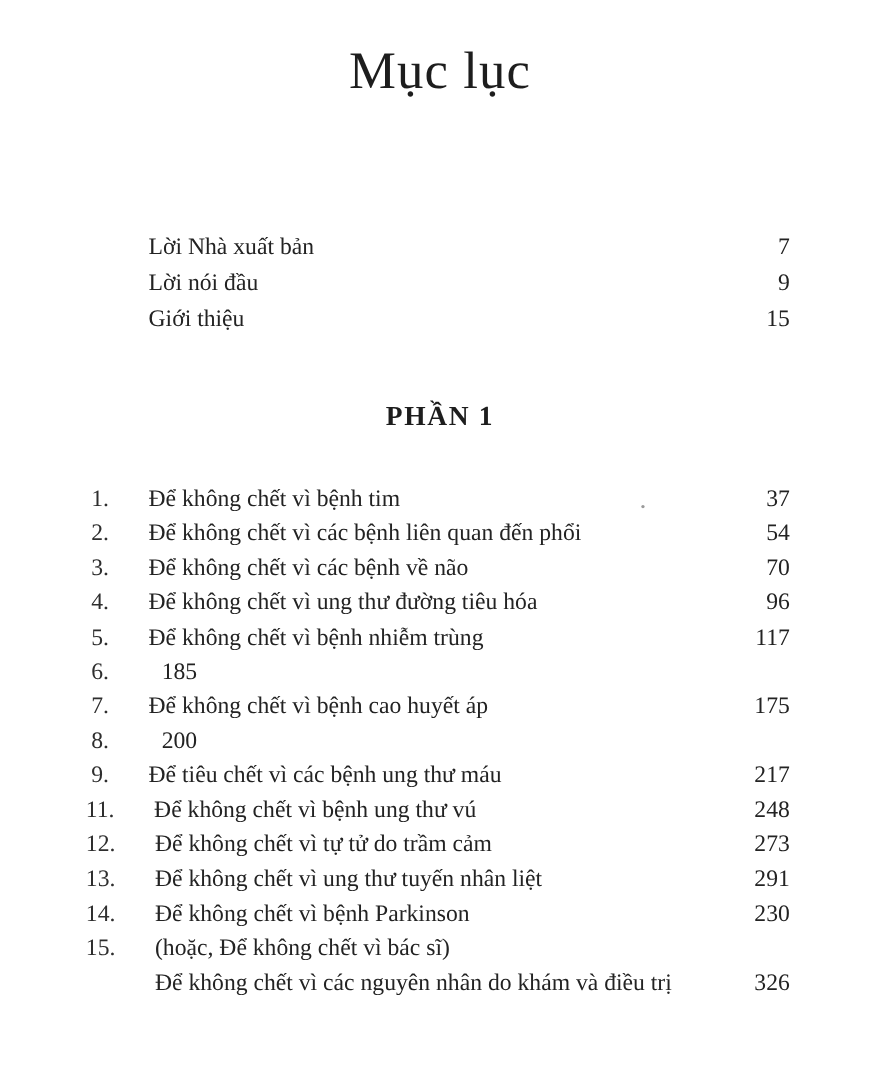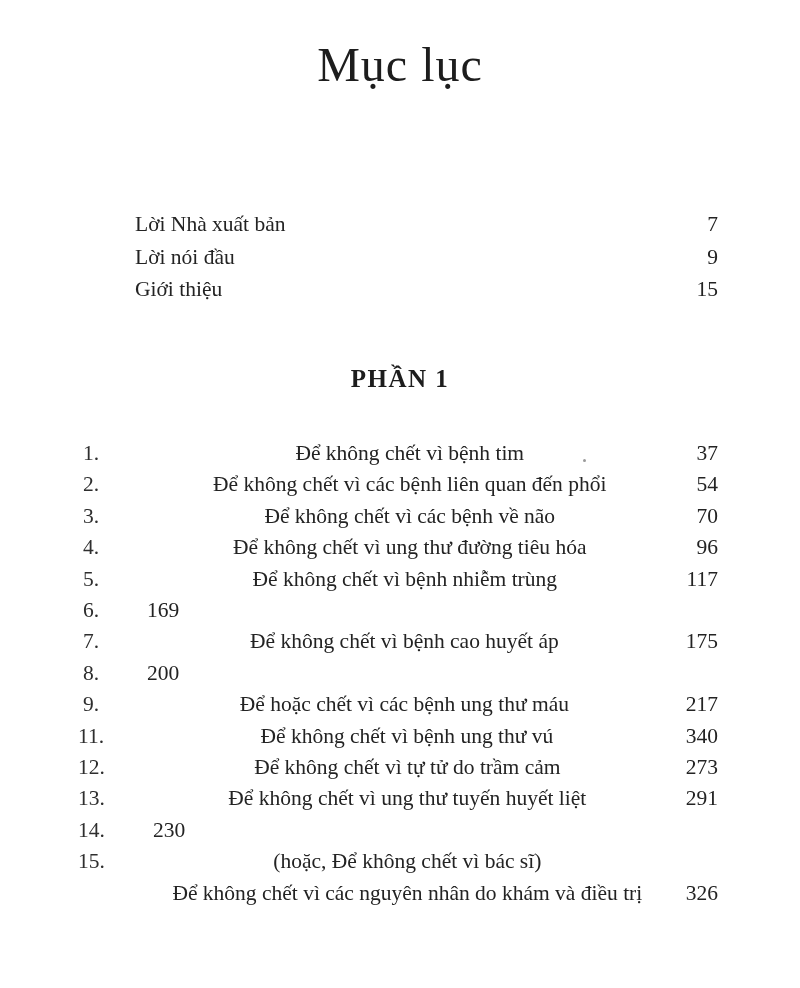--- a/index.html
+++ b/index.html
@@ -62,21 +62,20 @@
   }
   .chapter-num {
     flex: 0 0 21px;
     text-align: right;
     margin-right: 36px;
     color: #2e2e2e;
   }
   .chapter-title {
     flex: 1 1 auto;
     min-width: 0;
-    text-align: center;
   }
   .chapter-title .title-line {
     display: block;
     white-space: nowrap;
   }
   .chapter-page {
     margin-left: 12px;
     align-self: flex-end;
     text-align: left;
   }
@@ -160,76 +159,80 @@
     <span class="chapter-num">5.</span>
     <span class="chapter-title">
       <span class="title-line">Để không chết vì bệnh nhiễm trùng</span>
 
     </span>
     <span class="chapter-page">117</span>
   </div>
 
   <div class="chapter-row">
     <span class="chapter-num">6.</span>
-    <span class="chapter-page">169</span>
+    <span class="chapter-page">185</span>
   </div>
 
   <div class="chapter-row">
     <span class="chapter-num">7.</span>
     <span class="chapter-title">
       <span class="title-line">Để không chết vì bệnh cao huyết áp</span>
 
     </span>
     <span class="chapter-page">175</span>
   </div>
 
   <div class="chapter-row">
     <span class="chapter-num">8.</span>
     <span class="chapter-page">200</span>
   </div>
 
   <div class="chapter-row">
     <span class="chapter-num">9.</span>
     <span class="chapter-title">
-      <span class="title-line">Để hoặc chết vì các bệnh ung thư máu</span>
+      <span class="title-line">Để tiêu chết vì các bệnh ung thư máu</span>
 
     </span>
     <span class="chapter-page">217</span>
   </div>
 
 
   <div class="chapter-row">
     <span class="chapter-num">11.</span>
     <span class="chapter-title">
       <span class="title-line">Để không chết vì bệnh ung thư vú</span>
 
     </span>
-    <span class="chapter-page">340</span>
+    <span class="chapter-page">248</span>
   </div>
 
   <div class="chapter-row">
     <span class="chapter-num">12.</span>
     <span class="chapter-title">
       <span class="title-line">Để không chết vì tự tử do trầm cảm</span>
 
     </span>
     <span class="chapter-page">273</span>
   </div>
 
   <div class="chapter-row">
     <span class="chapter-num">13.</span>
     <span class="chapter-title">
-      <span class="title-line">Để không chết vì ung thư tuyến huyết liệt</span>
+      <span class="title-line">Để không chết vì ung thư tuyến nhân liệt</span>
 
     </span>
     <span class="chapter-page">291</span>
   </div>
 
   <div class="chapter-row">
     <span class="chapter-num">14.</span>
+    <span class="chapter-title">
+      <span class="title-line">Để không chết vì bệnh Parkinson</span>
+
+    </span>
     <span class="chapter-page">230</span>
   </div>
 
   <div class="chapter-row">
     <span class="chapter-num">15.</span>
     <span class="chapter-title">
       <span class="title-line">(hoặc, Để không chết vì bác sĩ)</span>
       <span class="title-line">Để không chết vì các nguyên nhân do khám và điều trị</span>
     </span>
     <span class="chapter-page">326</span>

